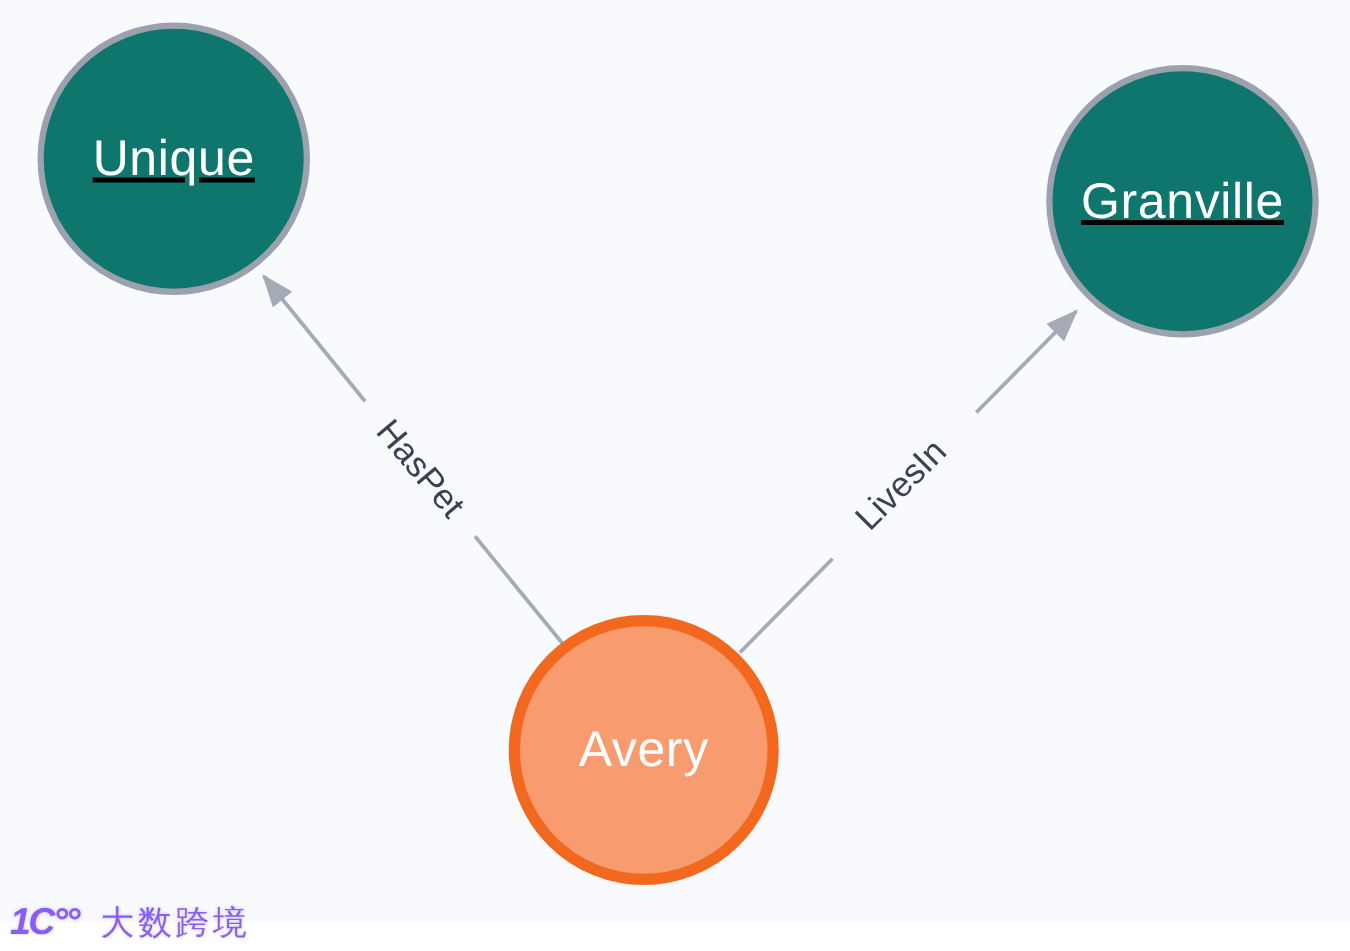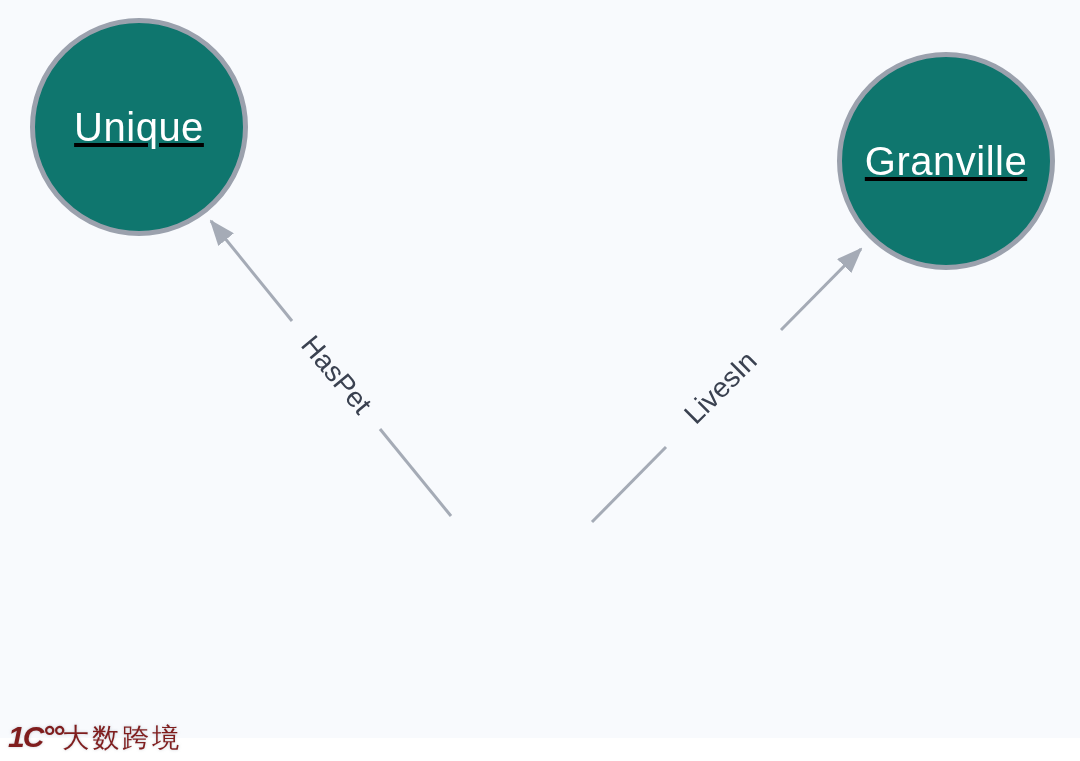--- a/index.html
+++ b/index.html
@@ -75,22 +75,22 @@
   .node-unique    { left: 30px;  top: 18px;  }
   .node-granville { left: 837px; top: 52px;  }
   .node-avery     { left: 407px; top: 492px; }
 
   .watermark {
     position: absolute;
     left: 8px;
     top: 720px;
     display: flex;
     align-items: baseline;
-    gap: 0;
-    color: #7f1d1d;
+    gap: 18px;
+    color: #8b5cf6;
     text-shadow: 0 0 3px rgba(155, 161, 173, 0.55);
     user-select: none;
   }
   .wm-logo {
     font-size: 30px;
     font-weight: 700;
     font-style: italic;
     letter-spacing: -2px;
   }
   .wm-text {
@@ -127,19 +127,22 @@
   </svg>
 
   <div class="node node-gray node-unique">
     <span class="node-label">Unique</span>
   </div>
 
   <div class="node node-gray node-granville">
     <span class="node-label">Granville</span>
   </div>
 
+  <div class="node node-orange node-avery">
+    <span class="node-label">Avery</span>
+  </div>
 
   <div class="watermark">
     <span class="wm-logo">1Ϲ°°</span>
     <span class="wm-text">大数跨境</span>
   </div>
 
 </div>
 
 </body></html>

